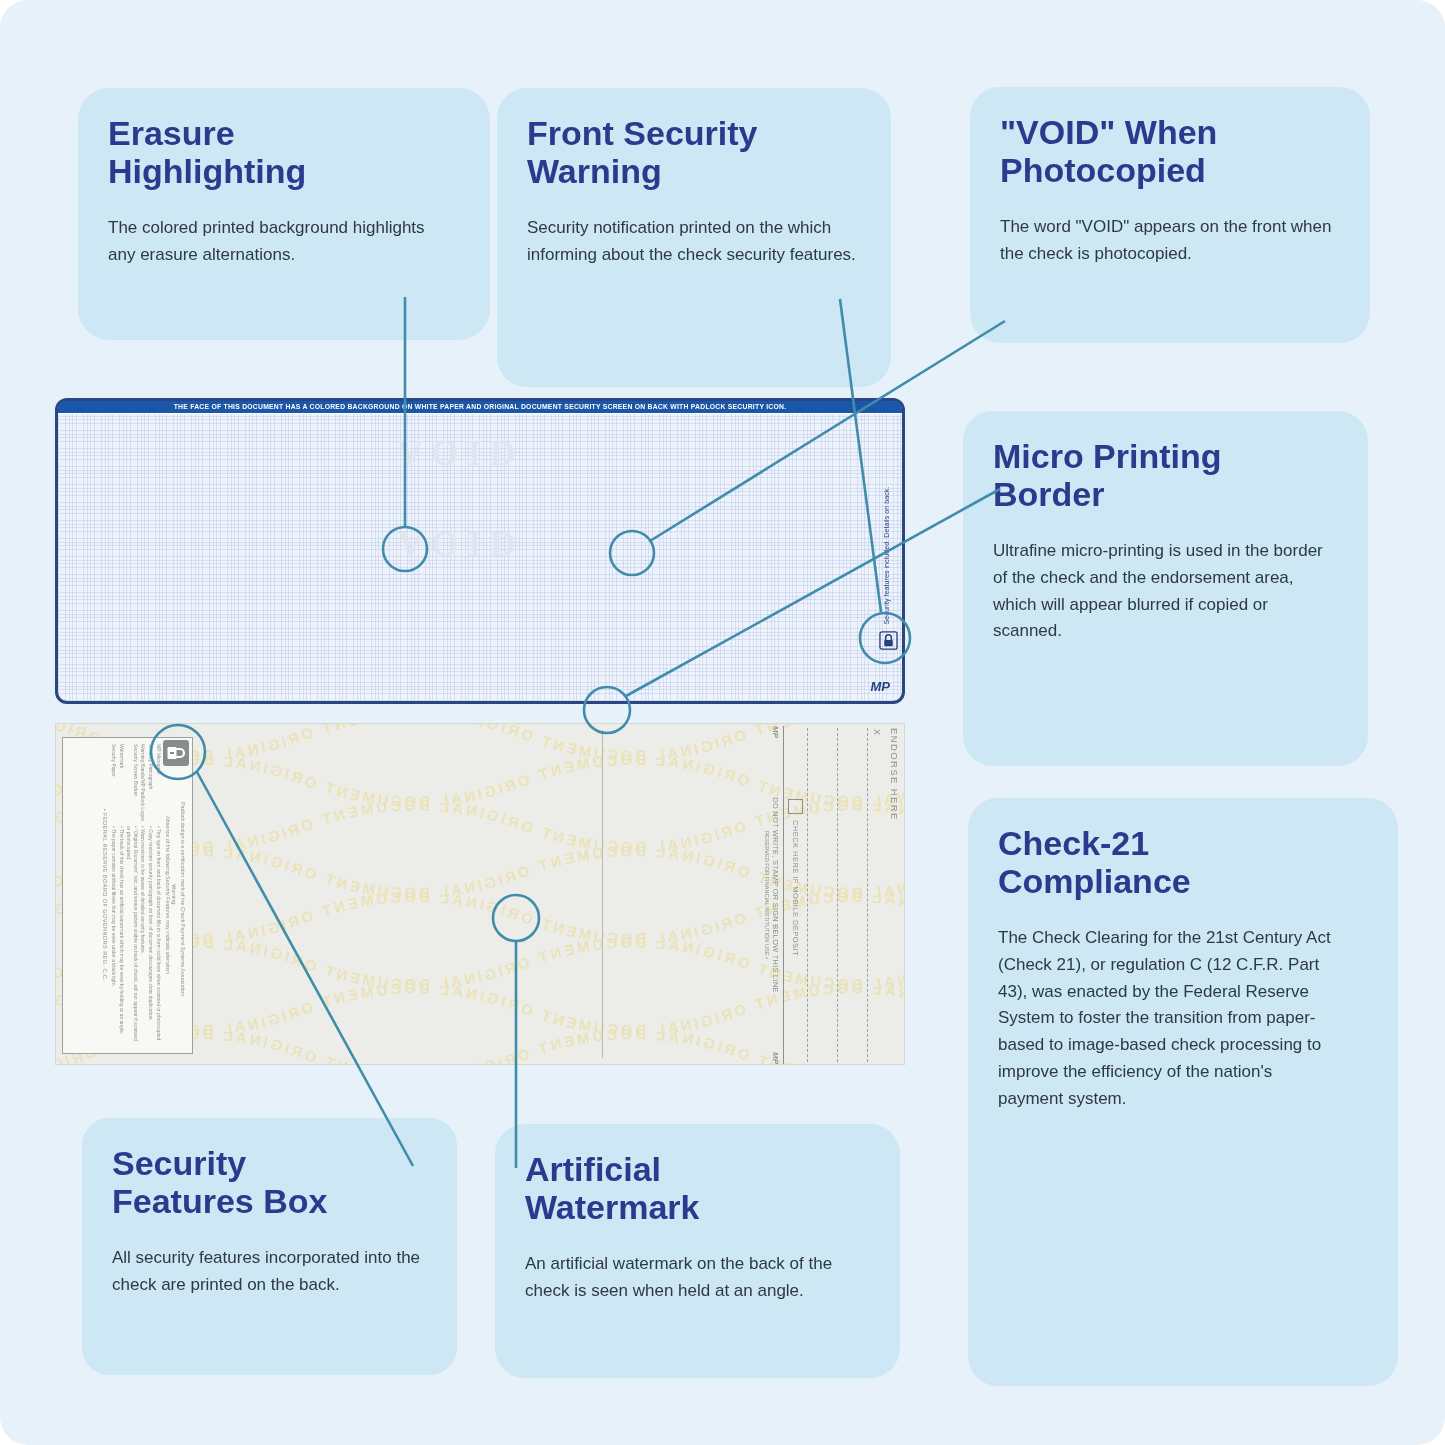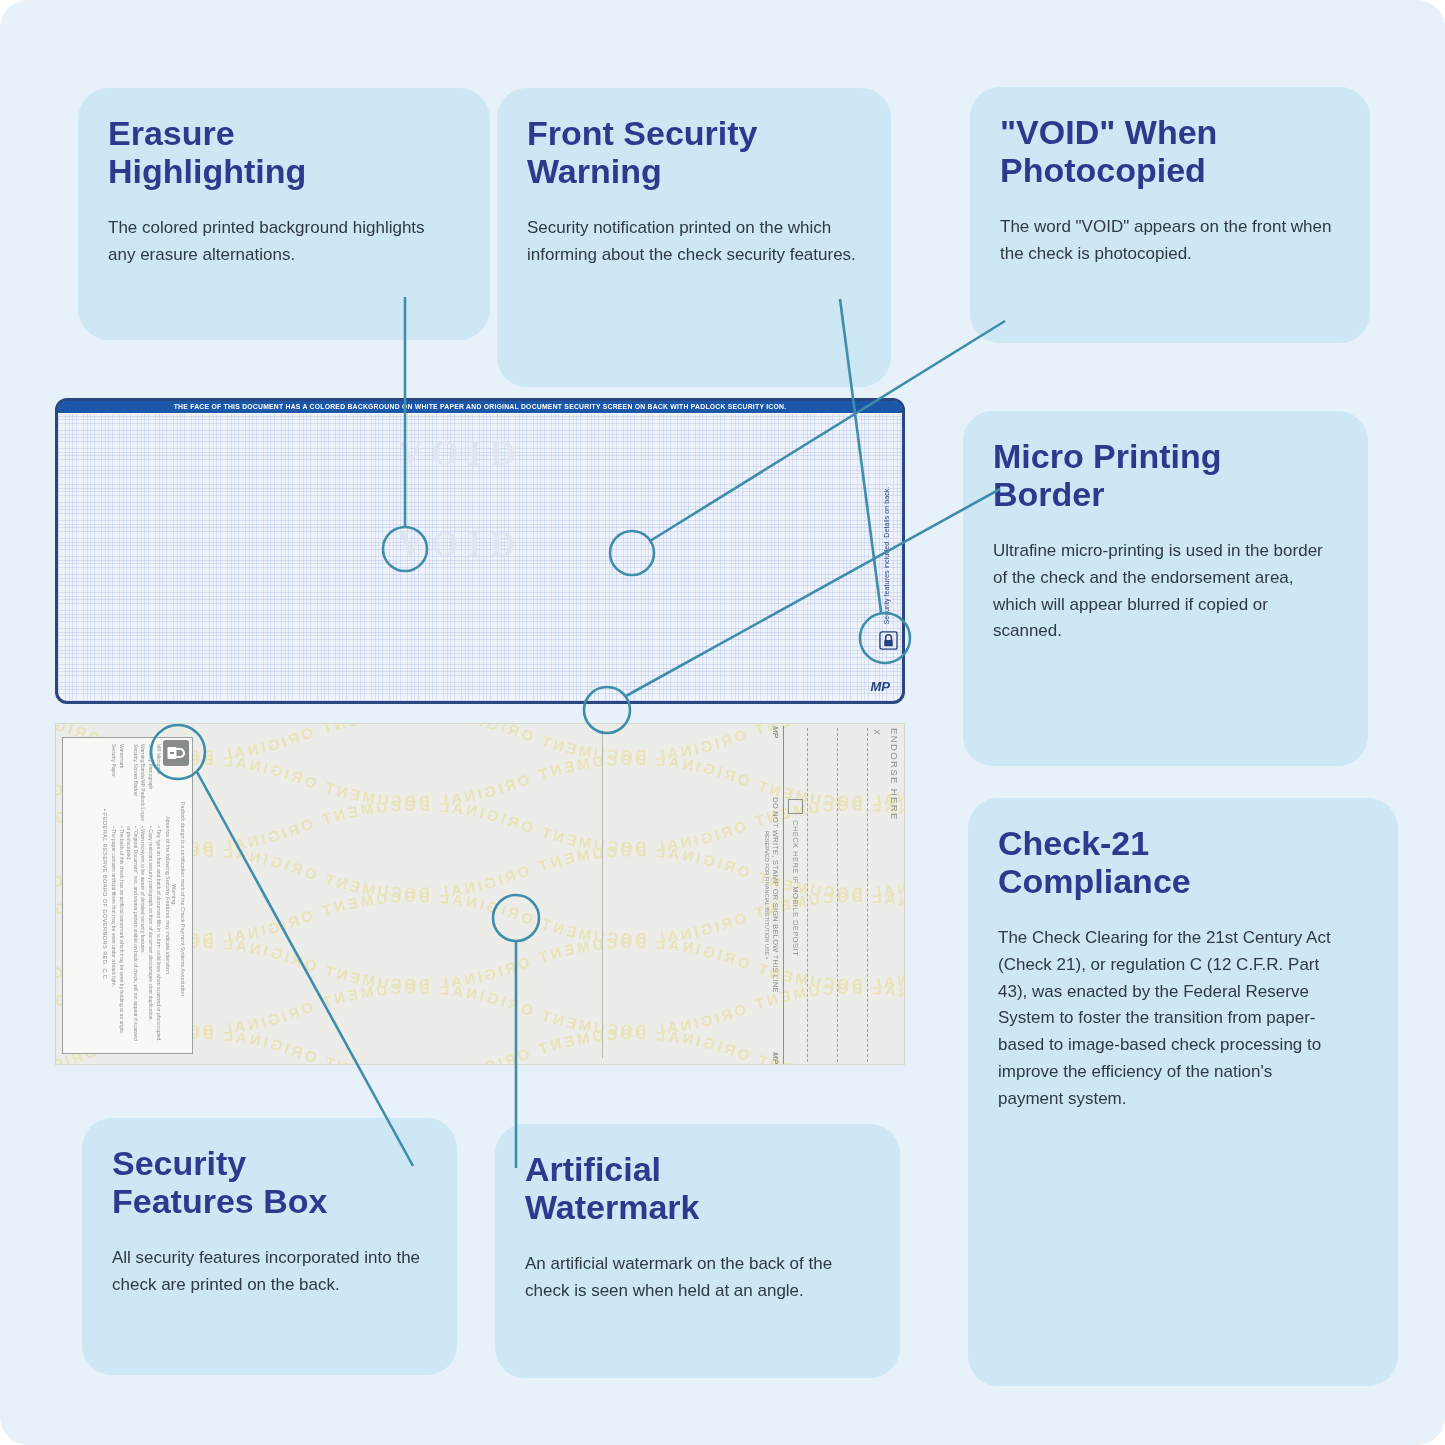--- a/index.html
+++ b/index.html
@@ -89,21 +89,21 @@
 Border</h2>
     <p>Ultrafine micro-printing is used in the border of the check and the endorsement area, which will appear blurred if copied or scanned.</p>
   </div>
 
   <div class="callout" style="left:968px; top:798px; width:430px; height:588px;">
     <h2>Check-21
 Compliance</h2>
     <p>The Check Clearing for the 21st Century Act (Check 21), or regulation C (12 C.F.R. Part 43), was enacted by the Federal Reserve System to foster the transition from paper-based to image-based check processing to improve the efficiency of the nation's payment system.</p>
   </div>
 
-  <div class="callout" style="left:82px; top:1118px; width:375px; height:257px;">
+  <div class="callout" style="left:82px; top:1118px; width:375px; height:257px;border-radius:27px;">
     <h2>Security
 Features Box</h2>
     <p>All security features incorporated into the check are printed on the back.</p>
   </div>
 
   <div class="callout" style="left:495px; top:1124px; width:405px; height:254px;">
     <h2>Artificial
 Watermark</h2>
     <p>An artificial watermark on the back of the check is seen when held at an angle.</p>
   </div>

